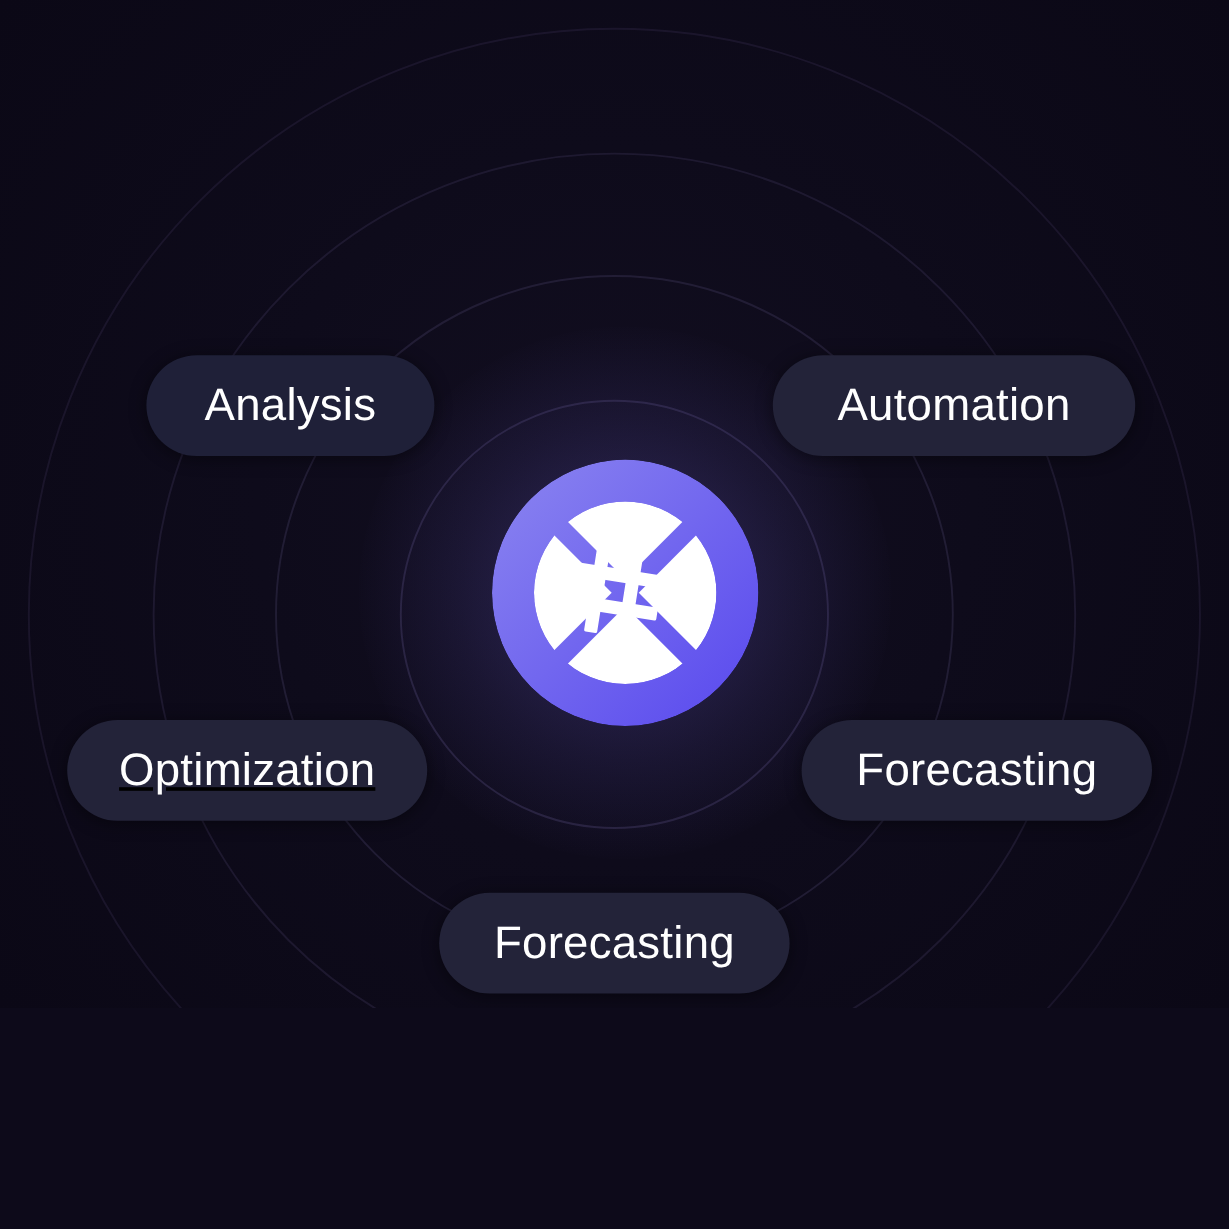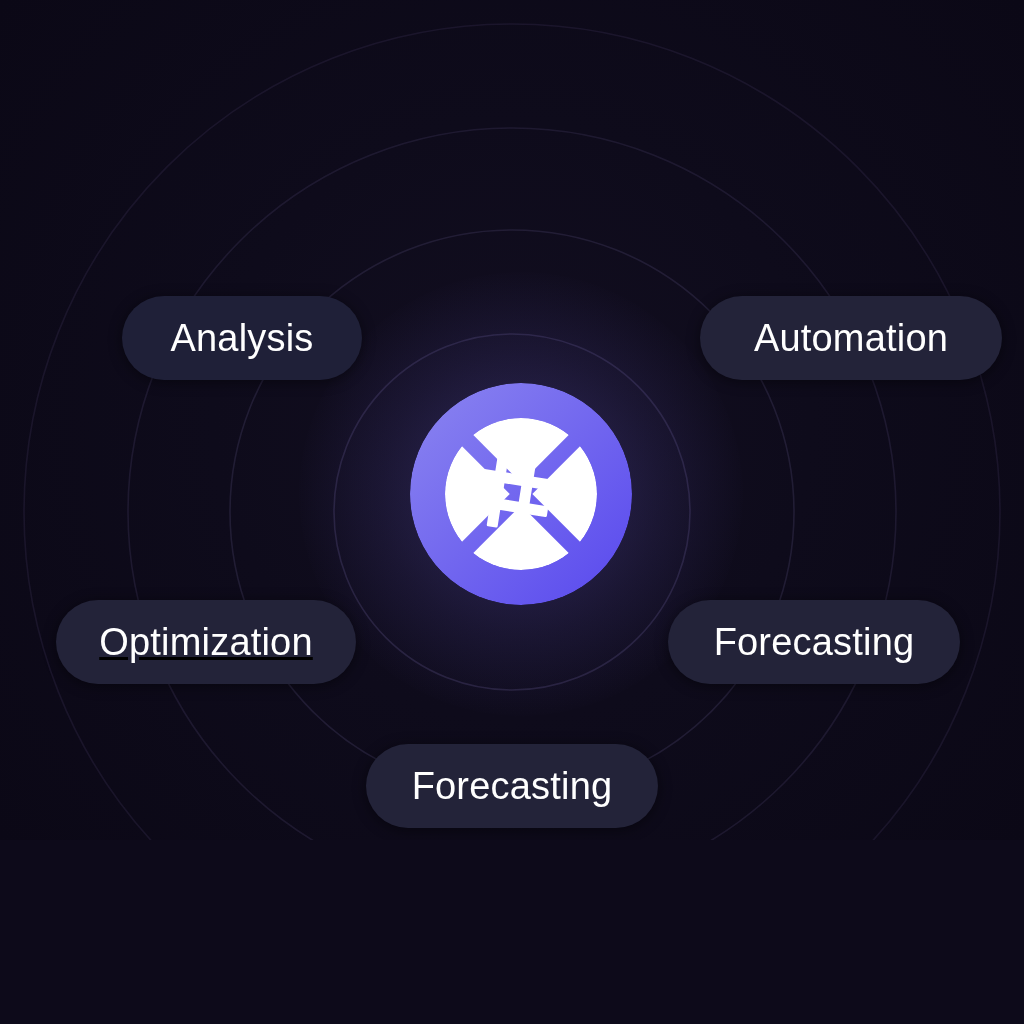--- a/index.html
+++ b/index.html
@@ -98,21 +98,21 @@
       <rect x="82" y="76" width="11" height="72" rx="1.5" transform="rotate(9 111 111)" fill="#ffffff"></rect>
       <rect x="110" y="76" width="11" height="72" rx="1.5" transform="rotate(9 111 111)" fill="#ffffff"></rect>
       <rect x="68" y="92" width="72" height="11" rx="1.5" transform="rotate(9 111 111)" fill="#ffffff"></rect>
       <rect x="68" y="119" width="72" height="11" rx="1.5" transform="rotate(9 111 111)" fill="#ffffff"></rect>
     </g>
   </svg>
 
   <div class="pill" id="pill-0" style="left: 122px; top: 296px; width: 240px; background: rgb(31, 32, 56);">
     <span class="pill-label" style="color: rgb(255, 255, 255);">Analysis</span>
   </div>
-  <div class="pill" id="pill-1" style="left: 700px; top: 296px; width: 302px; background: rgb(35, 35, 57);">
+  <div class="pill" id="pill-1" style="left: 644px; top: 296px; width: 302px; background: rgb(35, 35, 57);">
     <span class="pill-label" style="color: rgb(255, 255, 255);">Automation</span>
   </div>
   <div class="pill" id="pill-2" style="left: 56px; top: 600px; width: 300px; background: rgb(35, 35, 57); text-decoration: underline;">
     <span class="pill-label" style="color: rgb(255, 255, 255);">Optimization</span>
   </div>
   <div class="pill" id="pill-3" style="left: 668px; top: 600px; width: 292px; background: rgb(35, 35, 57);">
     <span class="pill-label" style="color: rgb(255, 255, 255);">Forecasting</span>
   </div>
   <div class="pill" id="pill-4" style="left: 366px; top: 744px; width: 292px; background: rgb(35, 35, 57);">
     <span class="pill-label" style="color: rgb(255, 255, 255);">Forecasting</span>

